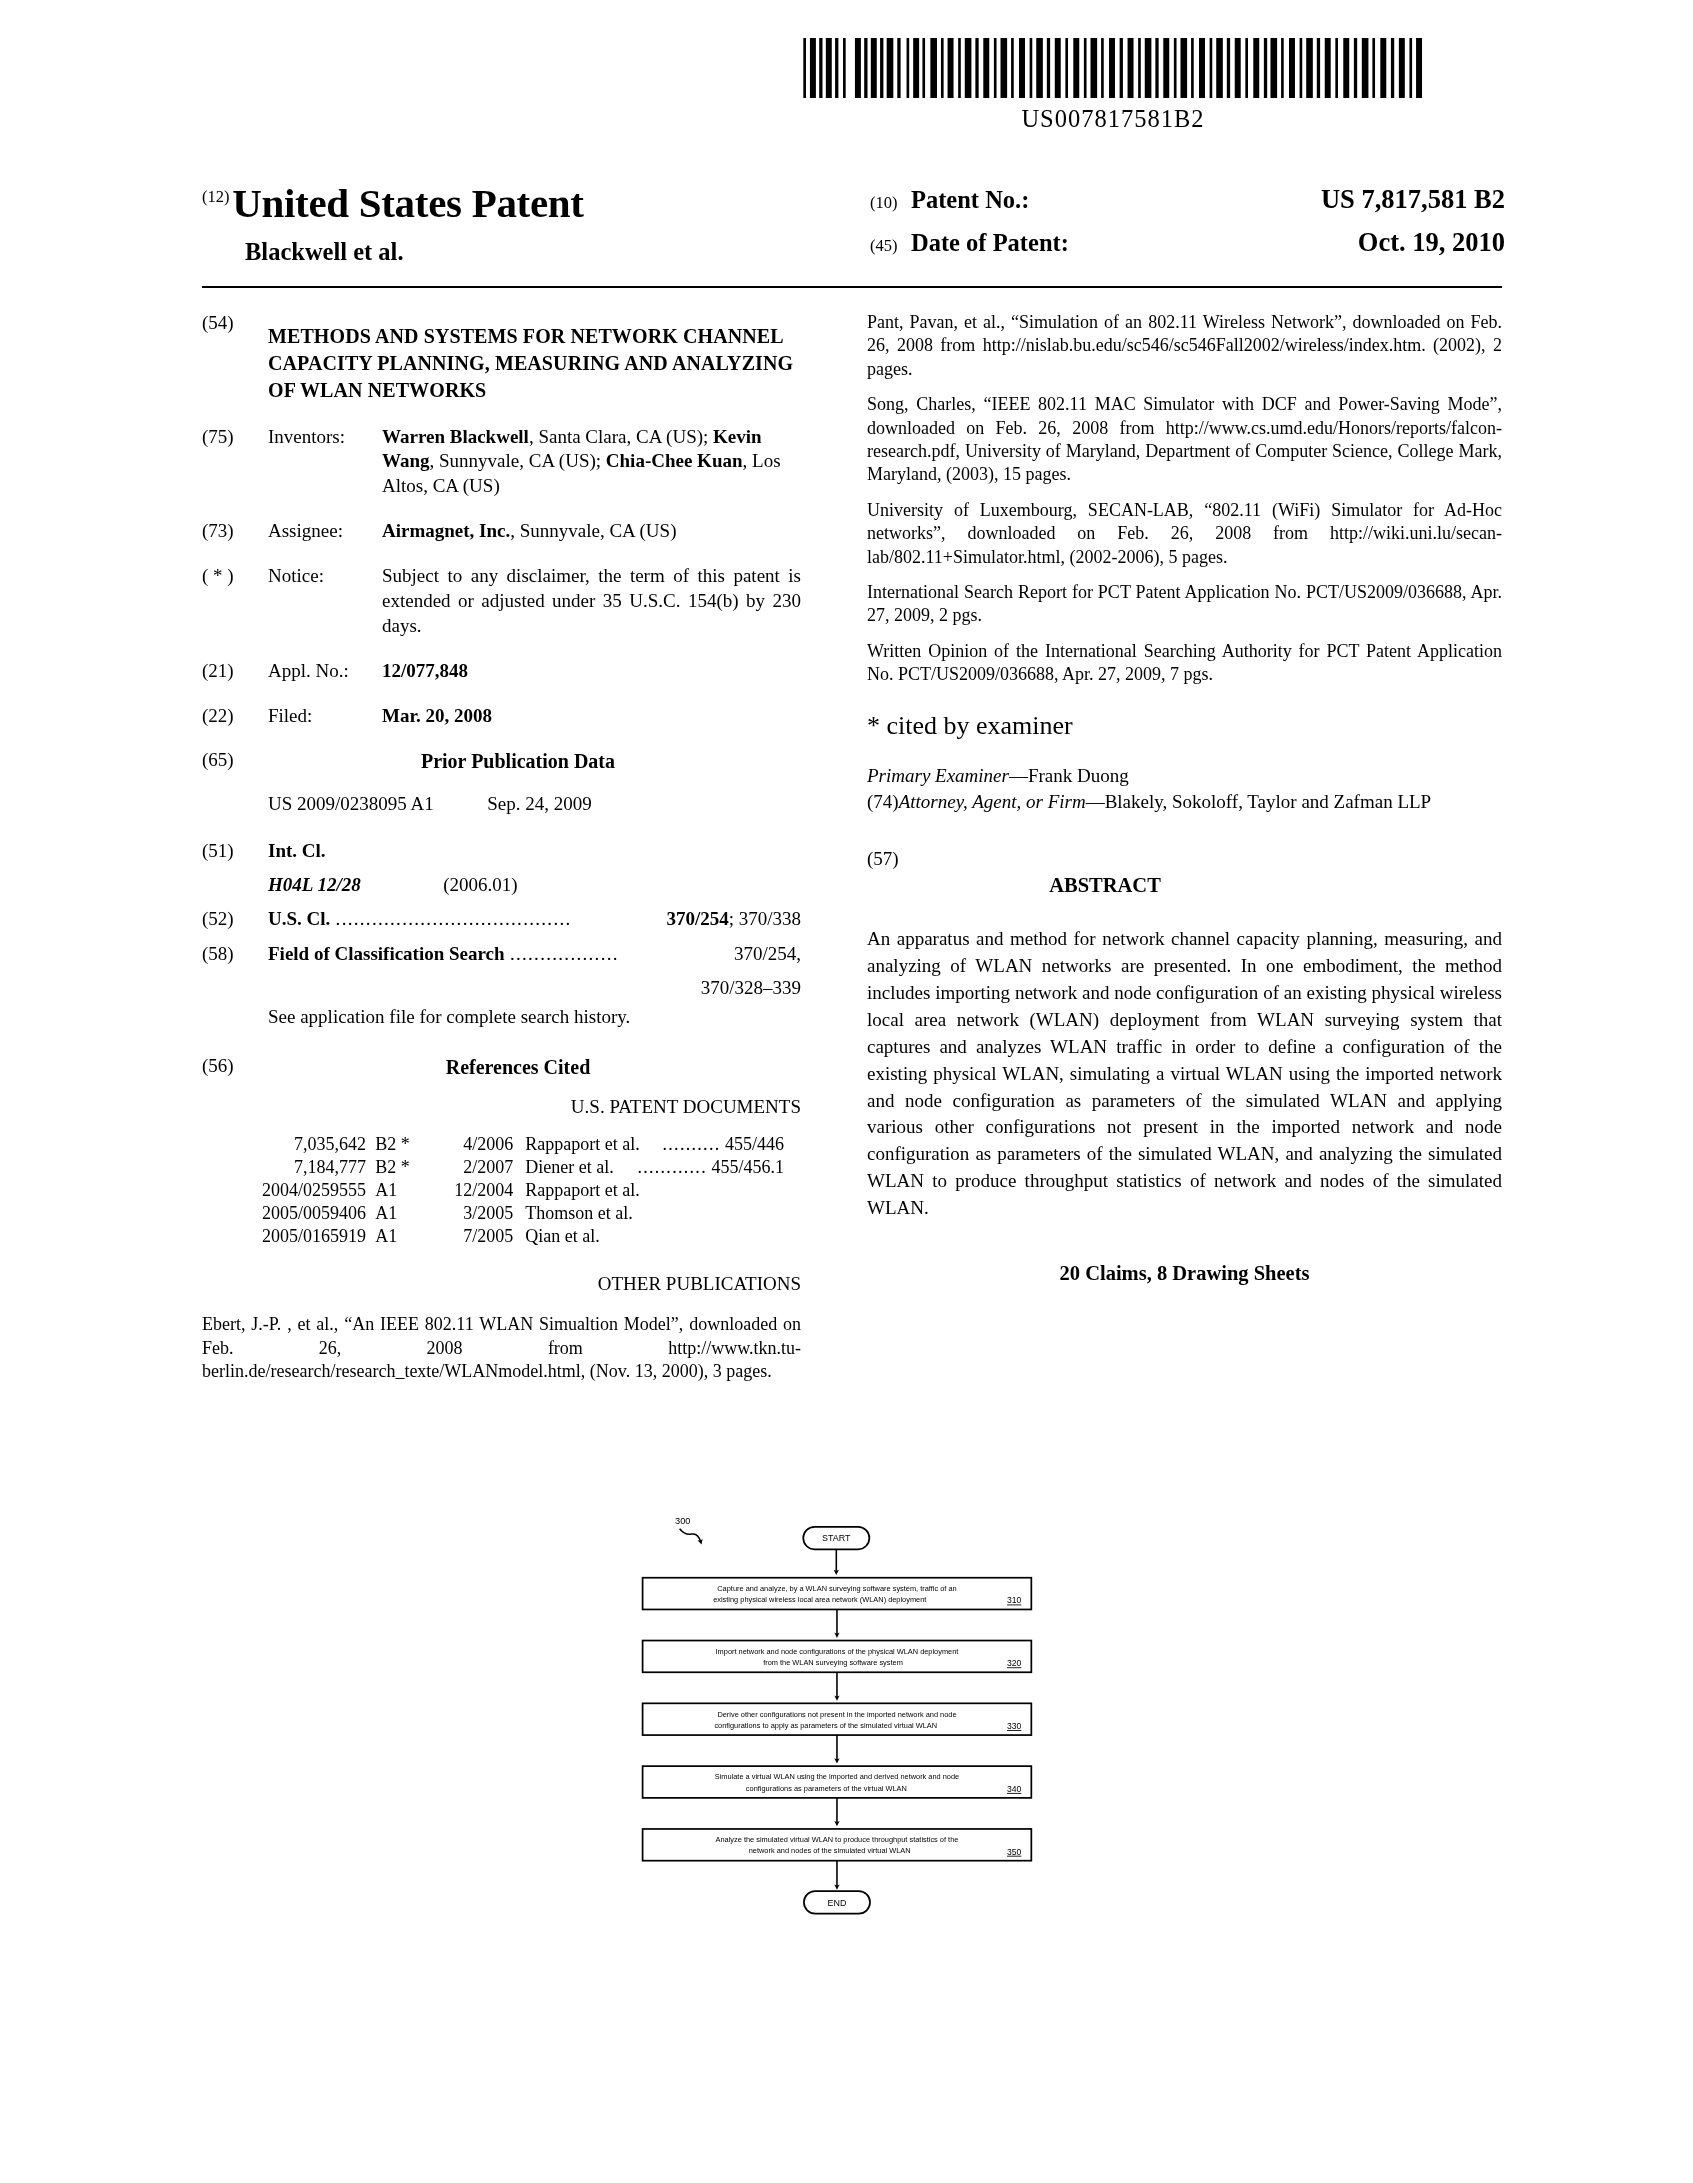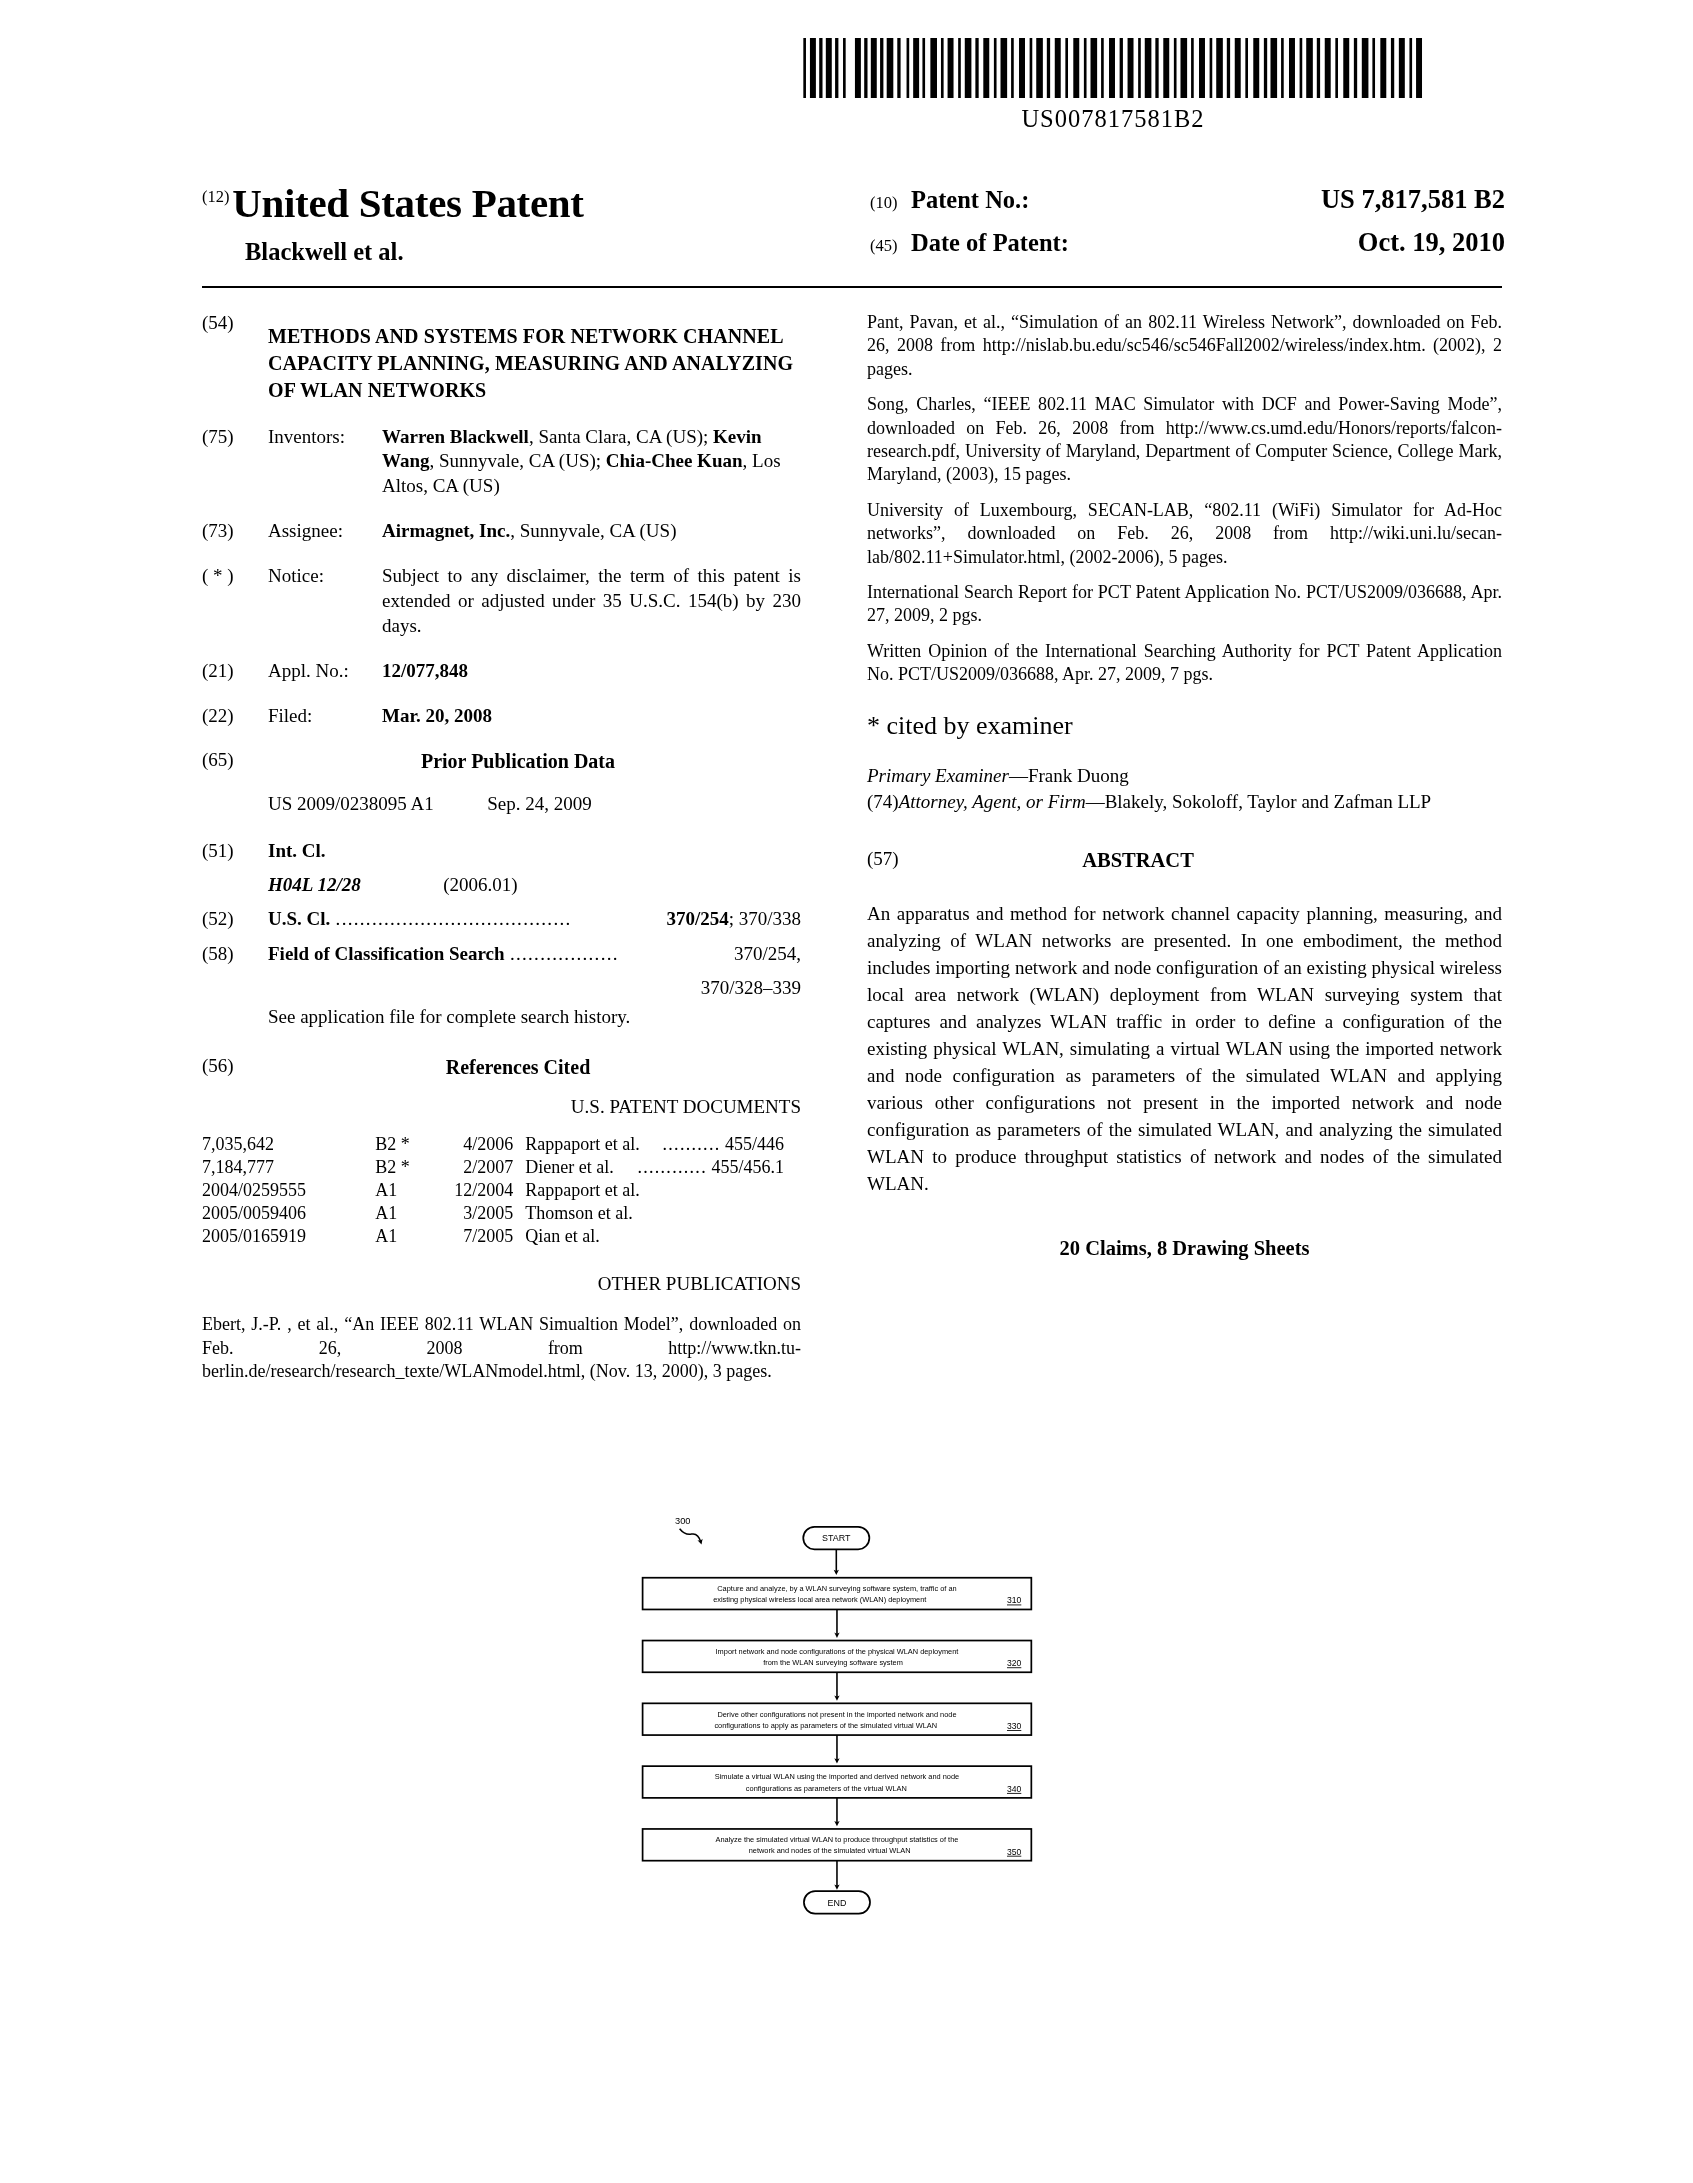--- a/index.html
+++ b/index.html
@@ -157,21 +157,21 @@
   .reftable {
     margin-top: 4px;
     font-size: 18px;
     line-height: 1.27;
     width: 582px;
   }
   .refrow {
     display: flex;
     white-space: nowrap;
   }
-  .refrow .c-pn { width: 164px; text-align: left; flex: none; }
+  .refrow .c-pn { width: 164px; text-align: right; flex: none; }
   .refrow .c-kind { width: 52px; text-align: left; padding-left: 9.3px; flex: none; }
   .refrow .c-date { width: 86px; text-align: right; flex: none; }
   .refrow .c-name { padding-left: 12px; flex: 1; }
   .refrow .c-cls { text-align: right; flex: none; }
 
   .pub {
     text-align: justify;
     margin-bottom: 12px;
     font-size: 18px;
     line-height: 1.3;
@@ -200,20 +200,21 @@
     margin-bottom: 20px;
     font-size: 26px;
   }
   .exam-line { font-size: 19px; line-height: 1.32; }
   .exam-line i { font-style: italic; }
 
   .abstract-head {
     display: flex;
     margin-top: 33px;
     margin-bottom: 0;
+    flex-direction: column;
   }
   .abstract-head .num { width: 66px; flex: none; }
   .abstract-head .ttl {
     flex: 1;
     text-align: center;
     font-weight: bold;
     font-size: 20.5px;
     padding-right: 159px;
   }
 

